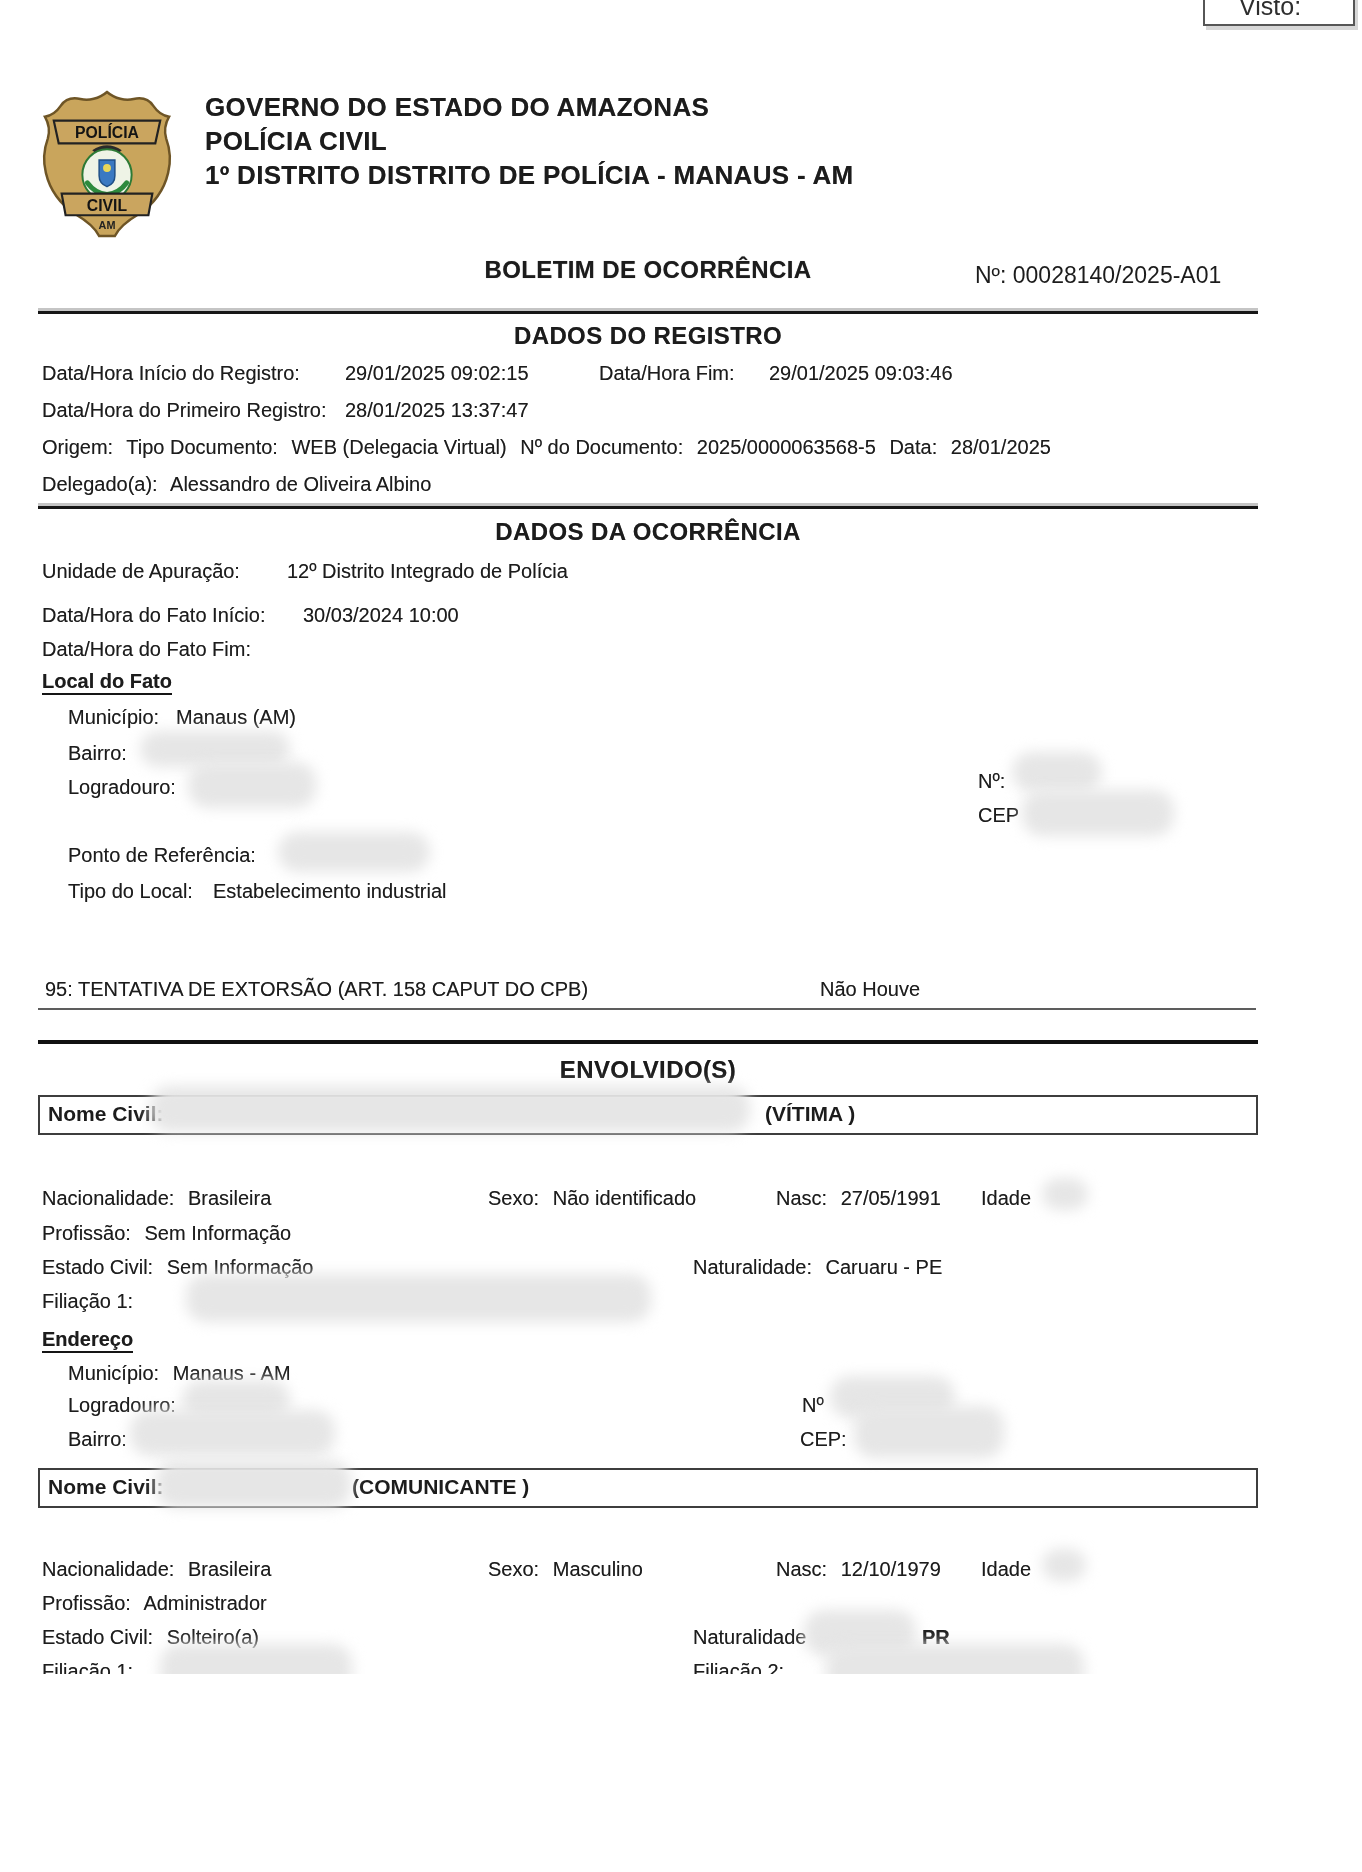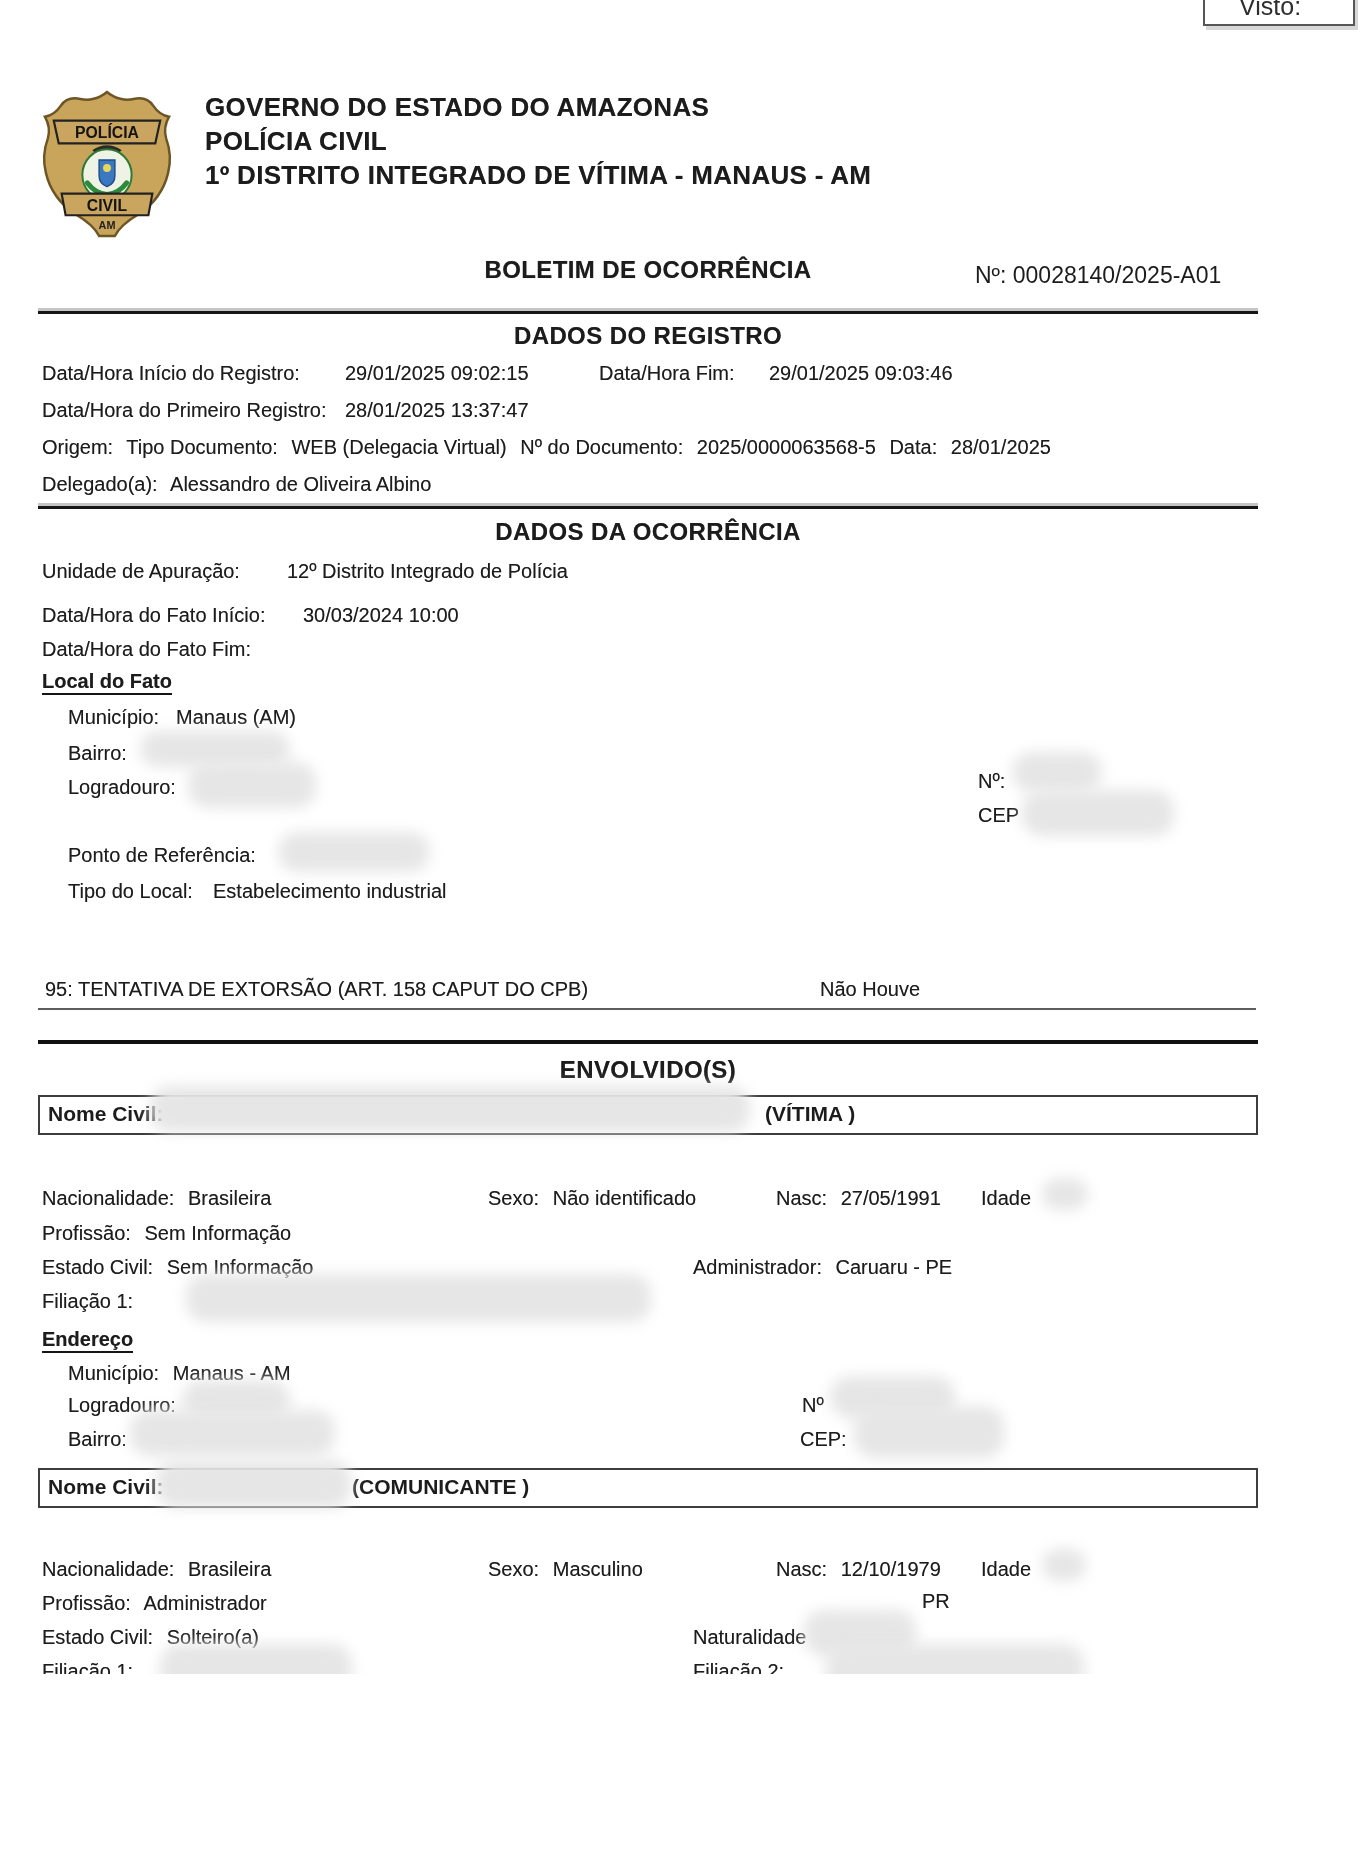--- a/index.html
+++ b/index.html
@@ -131,21 +131,21 @@
     <path d="M62,72 L78,72 L78,88 Q78,96 70,99 Q62,96 62,88 Z" fill="#3a79c2" stroke="#1f4f86" stroke-width="1.5"></path>
     <circle cx="70" cy="80" r="4" fill="#e9d75a"></circle>
     <path d="M24,106 L116,106 L112,128 L28,128 Z" fill="#caa55f" stroke="#222222" stroke-width="2.2"></path>
     <text x="70" y="50" text-anchor="middle" font-size="16" font-weight="bold" fill="#141414">POLÍCIA</text>
     <text x="70" y="124" text-anchor="middle" font-size="16" font-weight="bold" fill="#141414">CIVIL</text>
     <text x="70" y="142" text-anchor="middle" font-size="11" font-weight="bold" fill="#222222">AM</text>
   </svg>
 
   <div class="org" style="top:92px;">GOVERNO DO ESTADO DO AMAZONAS</div>
   <div class="org" style="top:126px;">POLÍCIA CIVIL</div>
-  <div class="org" style="top:160px;">1º DISTRITO INTEGRADO DE VÍTIMA - MANAUS - AM</div>
+  <div class="org" style="top:160px;">1º DISTRITO DISTRITO DE POLÍCIA - MANAUS - AM</div>
 
   <div class="doc-title">BOLETIM DE OCORRÊNCIA</div>
   <div class="doc-number">Nº: 00028140/2025-A01</div>
 
   <div class="hr-thick" style="top:311px;"></div>
 
   <div class="heading-center" style="top:322px;">DADOS DO REGISTRO</div>
 
   <div class="t" style="left:42px;top:360px;">Data/Hora Início do Registro:</div>
   <div class="t" style="left:345px;top:360px;">29/01/2025 09:02:15</div>
@@ -238,21 +238,21 @@
 
   <div class="t" style="left:42px;top:1220px;">
     <span class="lbl">Profissão:</span>
     <span>Sem Informação</span>
   </div>
   <div class="t" style="left:42px;top:1254px;">
     <span class="lbl">Estado Civil:</span>
     <span>Sem Informação</span>
   </div>
   <div class="t" style="left:693px;top:1254px;">
-    <span class="lbl">Administrador:</span>
+    <span class="lbl">Naturalidade:</span>
     <span>Caruaru - PE</span>
   </div>
   <div class="t" style="left:42px;top:1288px;">Filiação 1:</div>
   <div class="redact" style="left:186px;top:1274px;width:465px;height:48px;"></div>
 
   <div class="t" style="left:42px;top:1326px;">
     <span class="underlined">Endereço</span>
   </div>
   <div class="t" style="left:68px;top:1360px;">
     <span class="lbl">Município:</span>
@@ -292,21 +292,21 @@
   <div class="t" style="left:42px;top:1590px;">
     <span class="lbl">Profissão:</span>
     <span>Administrador</span>
   </div>
   <div class="t" style="left:42px;top:1624px;">
     <span class="lbl">Estado Civil:</span>
     <span>Solteiro(a)</span>
   </div>
   <div class="t" style="left:693px;top:1624px;">Naturalidade</div>
   <div class="redact" style="left:804px;top:1610px;width:112px;height:46px;"></div>
-  <div class="t" style="left:922px;top:1588px;">PR</div>
+  <div class="t" style="left:922px;top:1624px;font-weight:bold;">PR</div>
 
   <div class="t" style="left:42px;top:1658px;">Filiação 1:</div>
   <div class="redact" style="left:160px;top:1644px;width:192px;height:56px;"></div>
   <div class="t" style="left:693px;top:1658px;">Filiação 2:</div>
   <div class="redact" style="left:826px;top:1644px;width:258px;height:58px;"></div>
 
   <div class="t" style="left:42px;top:1694px;">
     <span class="underlined">Documento(s)</span>
   </div>
   <div class="t" style="left:68px;top:1728px;">RG:</div>

